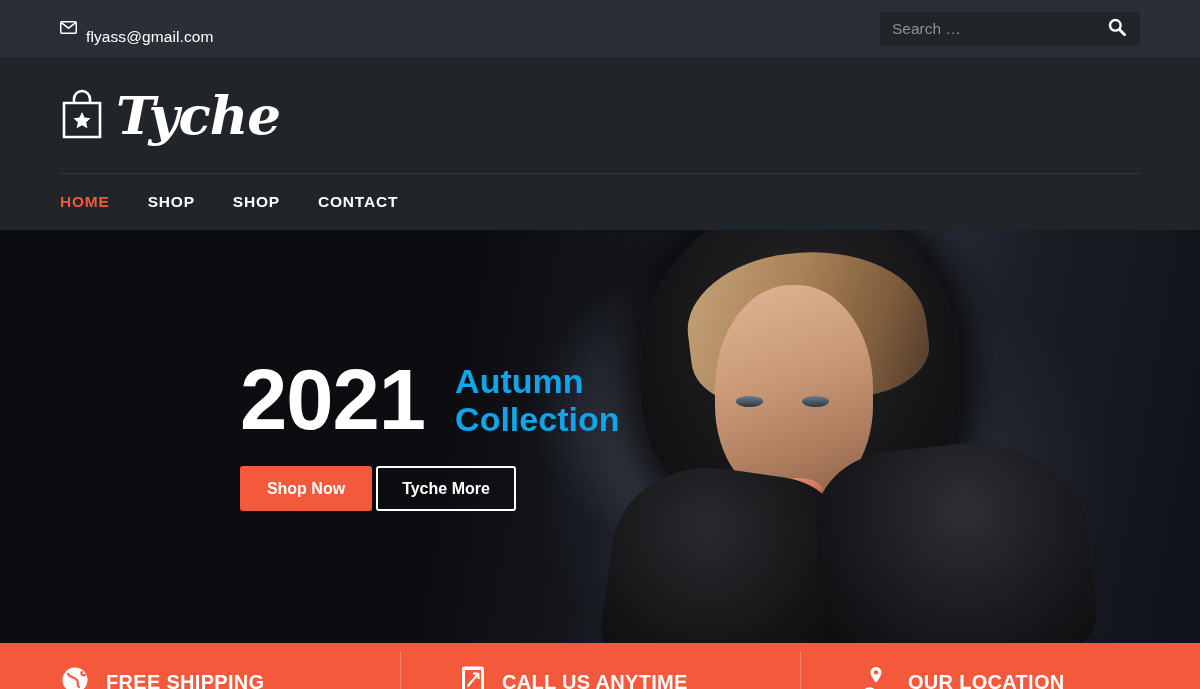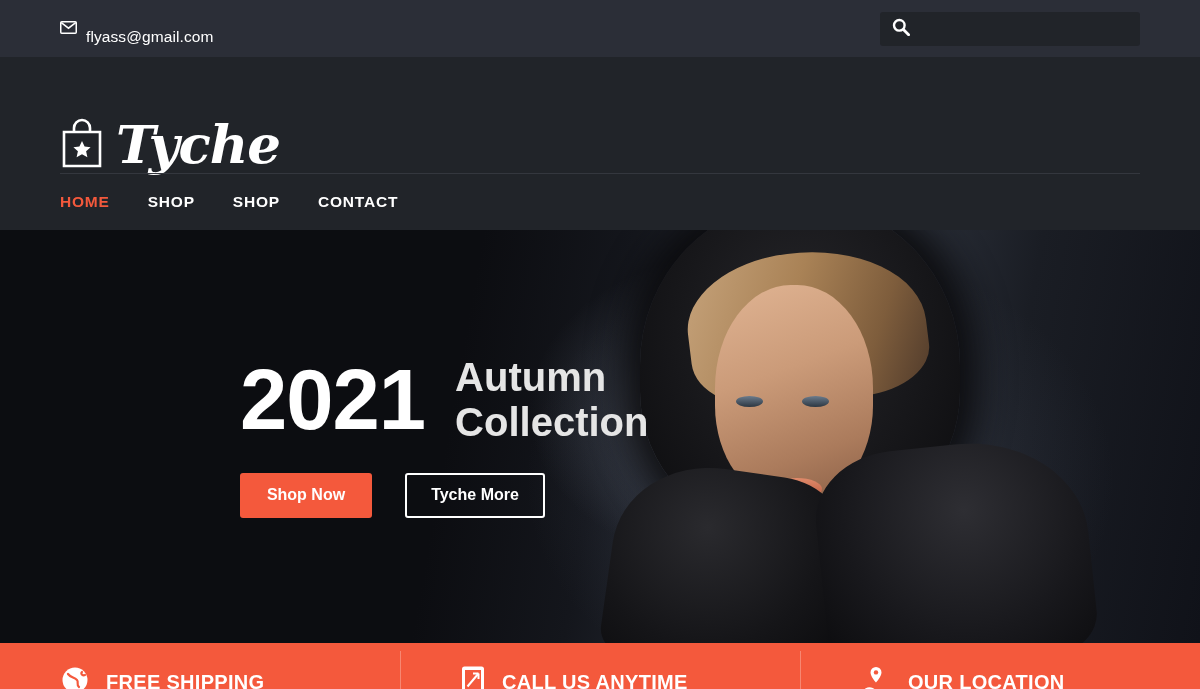--- a/index.html
+++ b/index.html
@@ -64,21 +64,21 @@
 
   
   .mainheader {
     background: #212429;
     height: 173px;
     position: relative;
   }
   .logo-row {
     height: 116px;
     display: flex;
-    align-items: flex-end;
+    align-items: center;
     padding: 0 60px;
   }
   .logo {
     display: flex;
     align-items: center;
     gap: 12px;
     text-decoration: none;
   }
   .bag-icon { display: block; margin-top: 2px; }
   .logo-text {
@@ -246,27 +246,27 @@
     margin-bottom: 28px;
   }
   .hero-year {
     color: #ffffff;
     font-size: 85px;
     font-weight: bold;
     line-height: .9;
     letter-spacing: -1px;
   }
   .hero-sub {
-    color: #e5e5e5;
-    font-size: 40px;
+    color: #0ea5e9;
+    font-size: 34px;
     font-weight: bold;
     line-height: 1.12;
     white-space: pre-line;
   }
-  .hero-buttons { display: flex; gap: 33px; }
+  .hero-buttons { display: flex; gap: 4px; }
   .btn {
     font-size: 16px;
     font-weight: bold;
     border-radius: 3px;
     cursor: pointer;
     font-family: "Liberation Sans", sans-serif;
     display: inline-flex;
     align-items: center;
     justify-content: center;
   }
@@ -330,20 +330,21 @@
     <span class="mail-icon">
       <svg width="17" height="13" viewBox="0 0 17 13" fill="none" xmlns="http://www.w3.org/2000/svg">
         <rect x="0.75" y="0.75" width="15.5" height="11.5" rx="1" stroke="#ffffff" stroke-width="1.5"></rect>
         <path d="M1.3 1.6 L8.5 7.2 L15.7 1.6" stroke="#ffffff" stroke-width="1.5" fill="none"></path>
       </svg>
     </span>
     <span class="email-text">flyass@gmail.com</span>
   </div>
 
   <div class="search-wrap">
+    <input class="search-input" type="text" placeholder="Search …" style="">
     <button class="search-btn">
       <span>
         <svg width="18" height="18" viewBox="0 0 18 18" fill="none" xmlns="http://www.w3.org/2000/svg">
           <circle cx="7.3" cy="7.3" r="5.3" stroke="#ffffff" stroke-width="2.4"></circle>
           <path d="M11.4 11.6 L16.6 16.8" stroke="#ffffff" stroke-width="2.8" stroke-linecap="round"></path>
         </svg>
       </span>
     </button>
   </div>
 </div>

